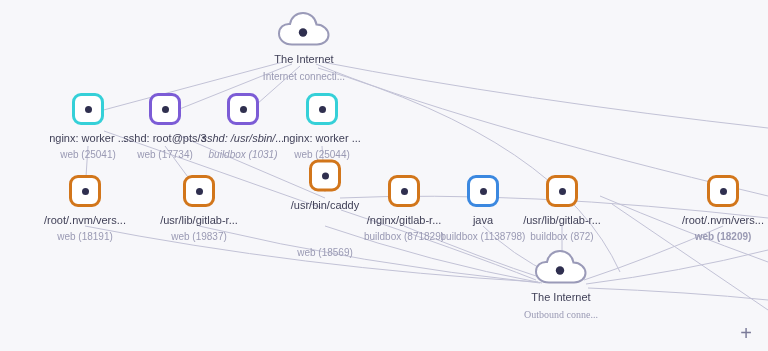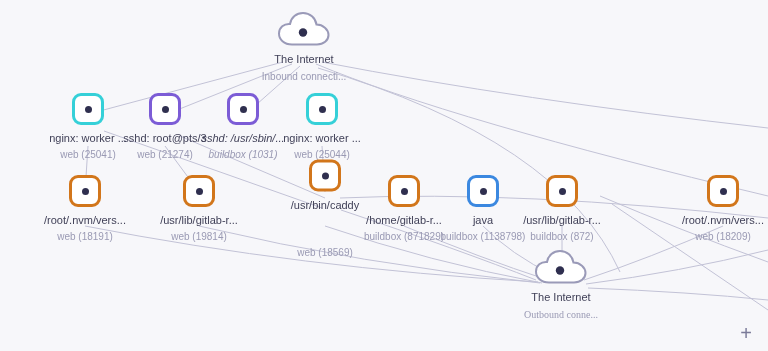--- a/index.html
+++ b/index.html
@@ -143,21 +143,21 @@
           <div class="node-dot" style="background: rgb(47, 47, 79);"></div>
         </div>
         <div class="node-label" style="color: rgb(65, 65, 88);">nginx: worker ...</div>
         <div class="node-sub" style="color: rgb(154, 154, 180);">web (25041)</div>
       </div>
       <div class="node" style="left: 165px; top: 127px;">
         <div class="node-box" style="border-color: rgb(124, 92, 214); background: rgb(255, 255, 255);">
           <div class="node-dot" style="background: rgb(47, 47, 79);"></div>
         </div>
         <div class="node-label" style="color: rgb(65, 65, 88);">sshd: root@pts/3</div>
-        <div class="node-sub" style="color: rgb(154, 154, 180);">web (21274)</div>
+        <div class="node-sub" style="color: rgb(154, 154, 180);">web (17734)</div>
       </div>
       <div class="node" style="left: 243px; top: 127px; font-style: italic;">
         <div class="node-box" style="border-color: rgb(124, 92, 214); background: rgb(255, 255, 255);">
           <div class="node-dot" style="background: rgb(47, 47, 79);"></div>
         </div>
         <div class="node-label" style="color: rgb(65, 65, 88);">sshd: /usr/sbin/...</div>
         <div class="node-sub" style="color: rgb(154, 154, 180);">buildbox (1031)</div>
       </div>
       <div class="node" style="left: 322px; top: 127px;">
         <div class="node-box" style="border-color: rgb(53, 208, 216); background: rgb(255, 255, 255);">
@@ -171,34 +171,34 @@
           <div class="node-dot" style="background: rgb(47, 47, 79);"></div>
         </div>
         <div class="node-label" style="color: rgb(65, 65, 88);">/root/.nvm/vers...</div>
         <div class="node-sub" style="color: rgb(154, 154, 180);">web (18191)</div>
       </div>
       <div class="node" style="left: 199px; top: 209px;">
         <div class="node-box" style="border-color: rgb(210, 118, 27); background: rgb(255, 255, 255);">
           <div class="node-dot" style="background: rgb(47, 47, 79);"></div>
         </div>
         <div class="node-label" style="color: rgb(65, 65, 88);">/usr/lib/gitlab-r...</div>
-        <div class="node-sub" style="color: rgb(154, 154, 180);">web (19814)</div>
+        <div class="node-sub" style="color: rgb(154, 154, 180);">web (19837)</div>
       </div>
       <div class="node" style="left: 325px; top: 209px;">
         <div class="node-box" style="border-color: rgb(210, 118, 27); background: rgb(255, 255, 255);">
           <div class="node-dot" style="background: rgb(47, 47, 79);"></div>
         </div>
         <div class="node-label" style="color: rgb(65, 65, 88);">/usr/bin/caddy</div>
         <div class="node-sub" style="color: rgb(154, 154, 180); margin-top: 35px;">web (18569)</div>
       </div>
       <div class="node" style="left: 404px; top: 209px;">
         <div class="node-box" style="border-color: rgb(210, 118, 27); background: rgb(255, 255, 255);">
           <div class="node-dot" style="background: rgb(47, 47, 79);"></div>
         </div>
-        <div class="node-label" style="color: rgb(65, 65, 88);">/home/gitlab-r...</div>
+        <div class="node-label" style="color: rgb(65, 65, 88);">/nginx/gitlab-r...</div>
         <div class="node-sub" style="color: rgb(154, 154, 180);">buildbox (871829)</div>
       </div>
       <div class="node" style="left: 483px; top: 209px;">
         <div class="node-box" style="border-color: rgb(59, 136, 224); background: rgb(255, 255, 255);">
           <div class="node-dot" style="background: rgb(47, 47, 79);"></div>
         </div>
         <div class="node-label" style="color: rgb(65, 65, 88);">java</div>
         <div class="node-sub" style="color: rgb(154, 154, 180);">buildbox (1138798)</div>
       </div>
       <div class="node" style="left: 562px; top: 209px;">
@@ -206,31 +206,31 @@
           <div class="node-dot" style="background: rgb(47, 47, 79);"></div>
         </div>
         <div class="node-label" style="color: rgb(65, 65, 88);">/usr/lib/gitlab-r...</div>
         <div class="node-sub" style="color: rgb(154, 154, 180);">buildbox (872)</div>
       </div>
       <div class="node" style="left: 723px; top: 209px;">
         <div class="node-box" style="border-color: rgb(210, 118, 27); background: rgb(255, 255, 255);">
           <div class="node-dot" style="background: rgb(47, 47, 79);"></div>
         </div>
         <div class="node-label" style="color: rgb(65, 65, 88);">/root/.nvm/vers...</div>
-        <div class="node-sub" style="color: rgb(154, 154, 180);">web (18209)</div>
+        <div class="node-sub" style="color: rgb(154, 154, 180); font-weight: bold;">web (18209)</div>
       </div>
       <div class="cloud" style="left: 304px; top: 47px;">
         <div class="cloud-glyph">
           <svg width="56" height="38" viewBox="0 0 56 38">
             <path d="M16 33 C8 33 3 28 3 22 C3 16 8 12 14 12.5 C15 6 20.5 1.5 27 1.5 C34 1.5 39.5 6.5 40.5 13 C47 13 52.5 18 52.5 23.5 C52.5 29 47.5 33 41 33 Z" fill="#ffffff" stroke="#9a9ab8" stroke-width="2"></path>
             <circle cx="27" cy="21" r="4.2" fill="#2f2f4f"></circle>
           </svg>
         </div>
         <div class="cloud-label" style="color: rgb(65, 65, 88);">The Internet</div>
-        <div class="cloud-sub" style="color: rgb(154, 154, 180);">Inbound connecti...</div>
+        <div class="cloud-sub" style="color: rgb(154, 154, 180);">Internet connecti...</div>
       </div>
       <div class="cloud" style="left: 561px; top: 285px;">
         <div class="cloud-glyph">
           <svg width="56" height="38" viewBox="0 0 56 38">
             <path d="M16 33 C8 33 3 28 3 22 C3 16 8 12 14 12.5 C15 6 20.5 1.5 27 1.5 C34 1.5 39.5 6.5 40.5 13 C47 13 52.5 18 52.5 23.5 C52.5 29 47.5 33 41 33 Z" fill="#ffffff" stroke="#9a9ab8" stroke-width="2"></path>
             <circle cx="27" cy="21" r="4.2" fill="#2f2f4f"></circle>
           </svg>
         </div>
         <div class="cloud-label" style="color: rgb(65, 65, 88);">The Internet</div>
         <div class="cloud-sub" style="color: rgb(154, 154, 180); font-family: Liberation Serif, serif;">Outbound conne...</div>

